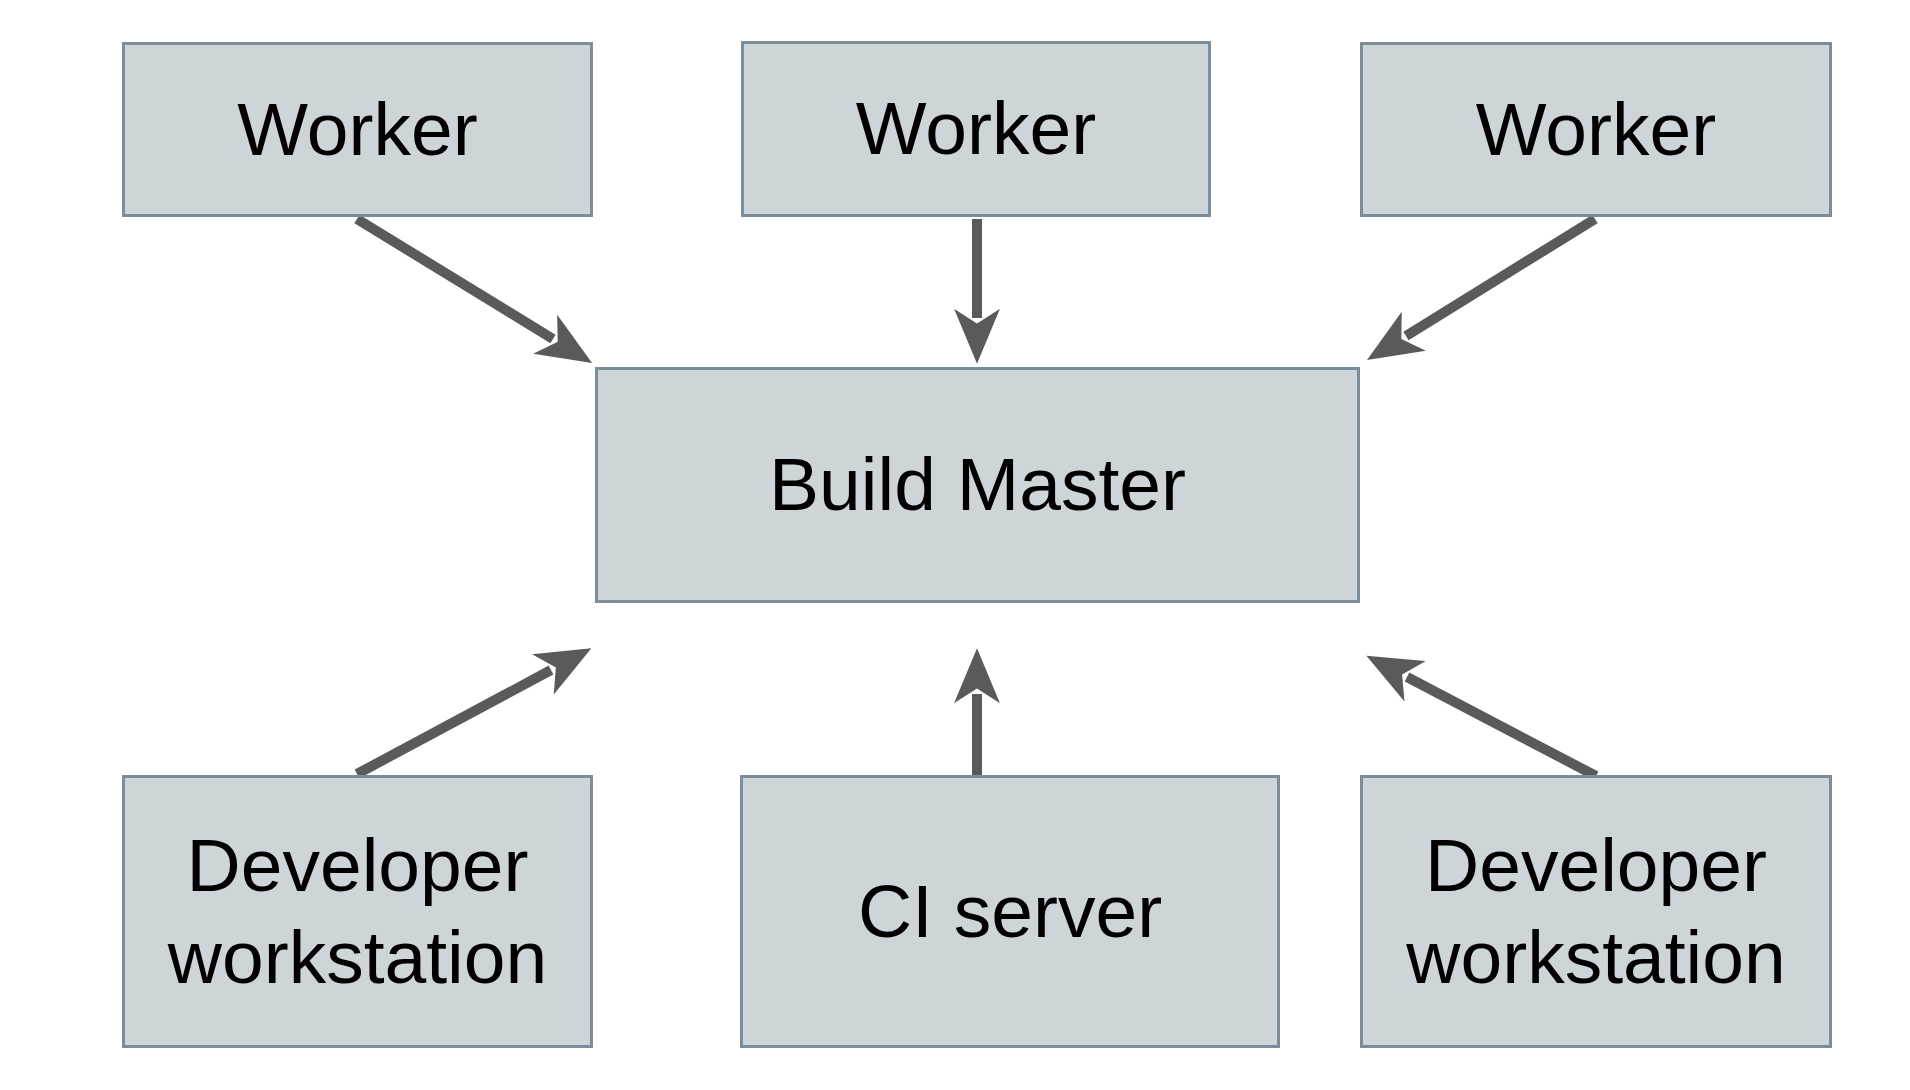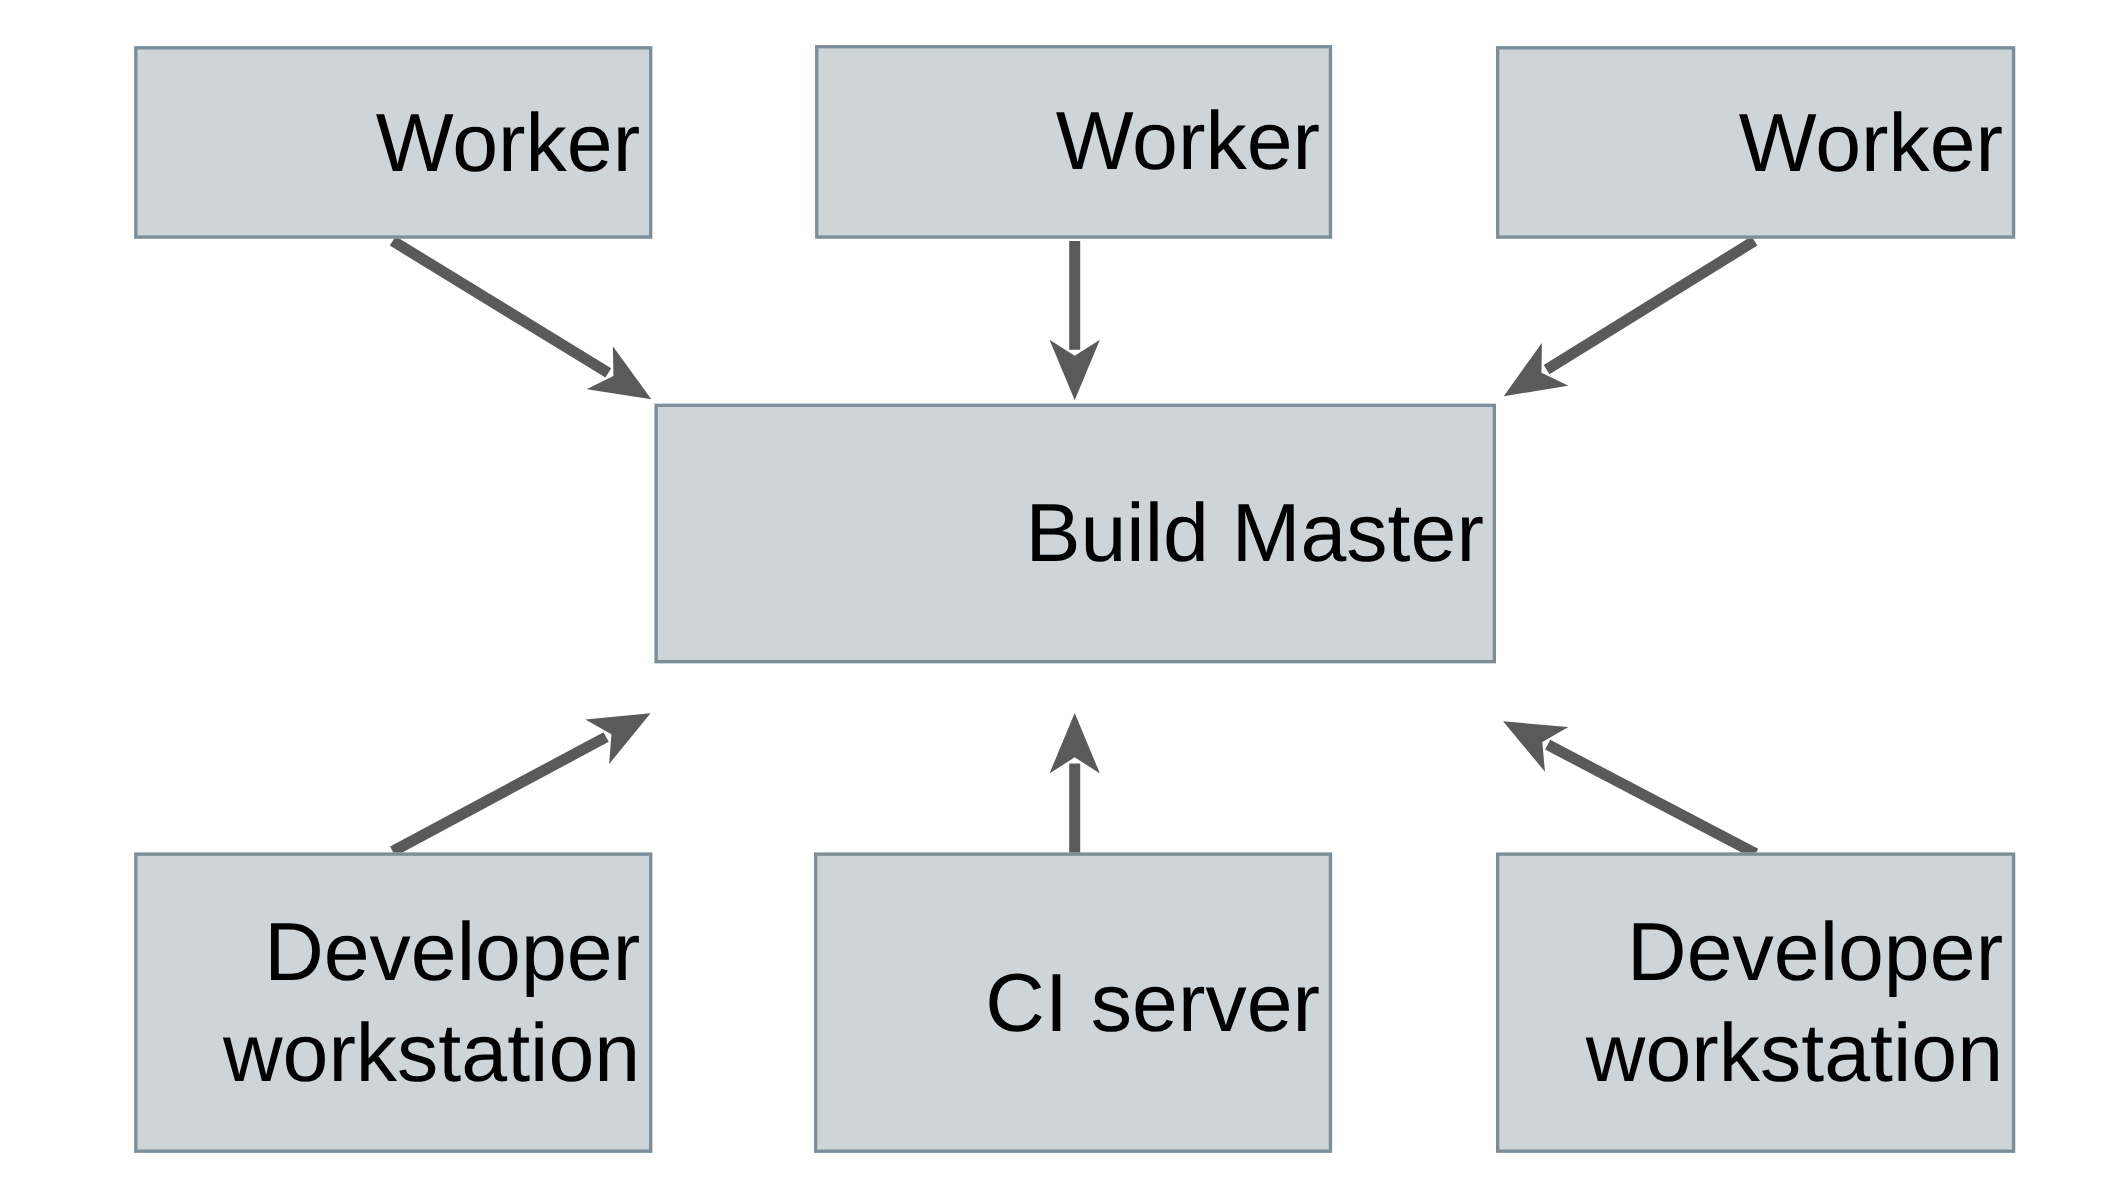--- a/index.html
+++ b/index.html
@@ -28,32 +28,32 @@
   }
   .arrow-layer line { stroke: var(--arrow); stroke-width: 10; }
   .arrow-layer .head { fill: var(--arrow); }
   .node {
     position: absolute;
     background: var(--node-fill);
     border: 3px solid var(--node-border);
     display: flex;
     align-items: center;
     justify-content: center;
-    text-align: right;
+    text-align: center;
     color: var(--text);
     font-size: 75px;
     line-height: 1.22;
   }
   .node .label { width: 100%; padding: 0 8px; }
   #node-worker-left   { left: 122px;  top: 42px;  width: 471px; height: 175px; }
   #node-worker-center { left: 741px;  top: 41px;  width: 470px; height: 176px; }
   #node-worker-right  { left: 1360px; top: 42px;  width: 472px; height: 175px; }
   #node-build-master  { left: 595px;  top: 367px; width: 765px; height: 236px; }
   #node-dev-left      { left: 122px;  top: 775px; width: 471px; height: 273px; }
-  #node-ci-server     { left: 740px;  top: 775px; width: 471px; height: 273px; }
+  #node-ci-server     { left: 740px;  top: 775px; width: 540px; height: 273px; }
   #node-dev-right     { left: 1360px; top: 775px; width: 472px; height: 273px; }
 </style>
 </head>
 <body>
 
 <div class="canvas">
 
   <svg class="arrow-layer" viewBox="0 0 1910 1090" xmlns="http://www.w3.org/2000/svg">
     <defs>
       <marker id="arrowhead" markerUnits="strokeWidth" viewBox="0 0 12 10" refX="2" refY="5" markerWidth="5.5" markerHeight="4.6" orient="auto">

